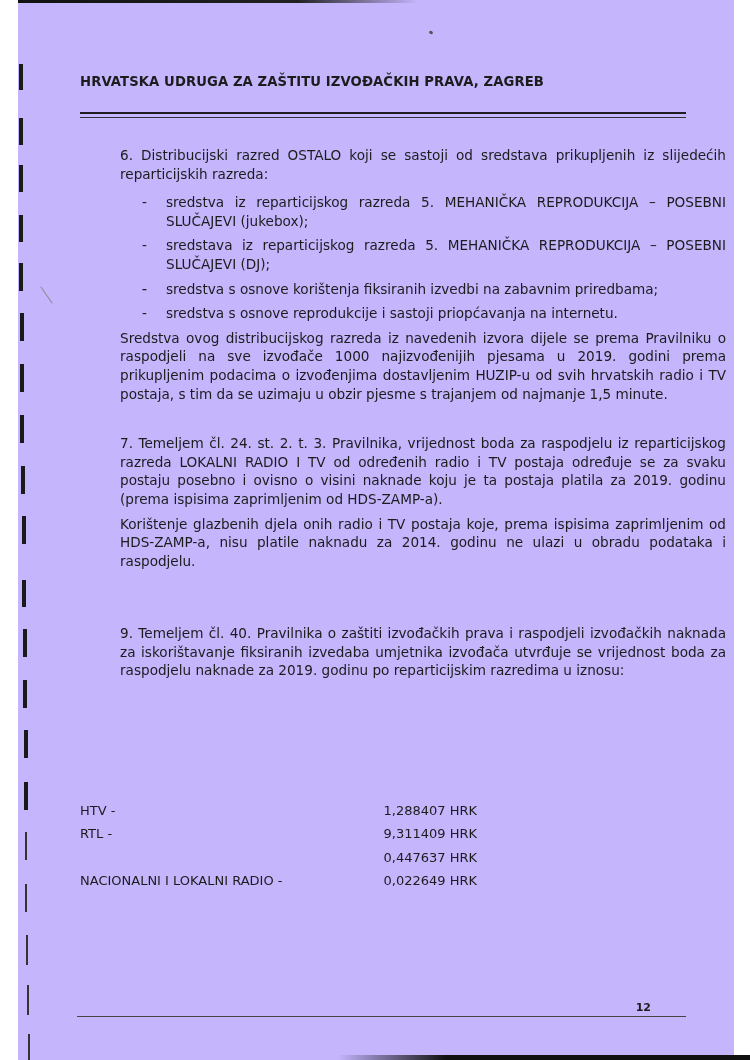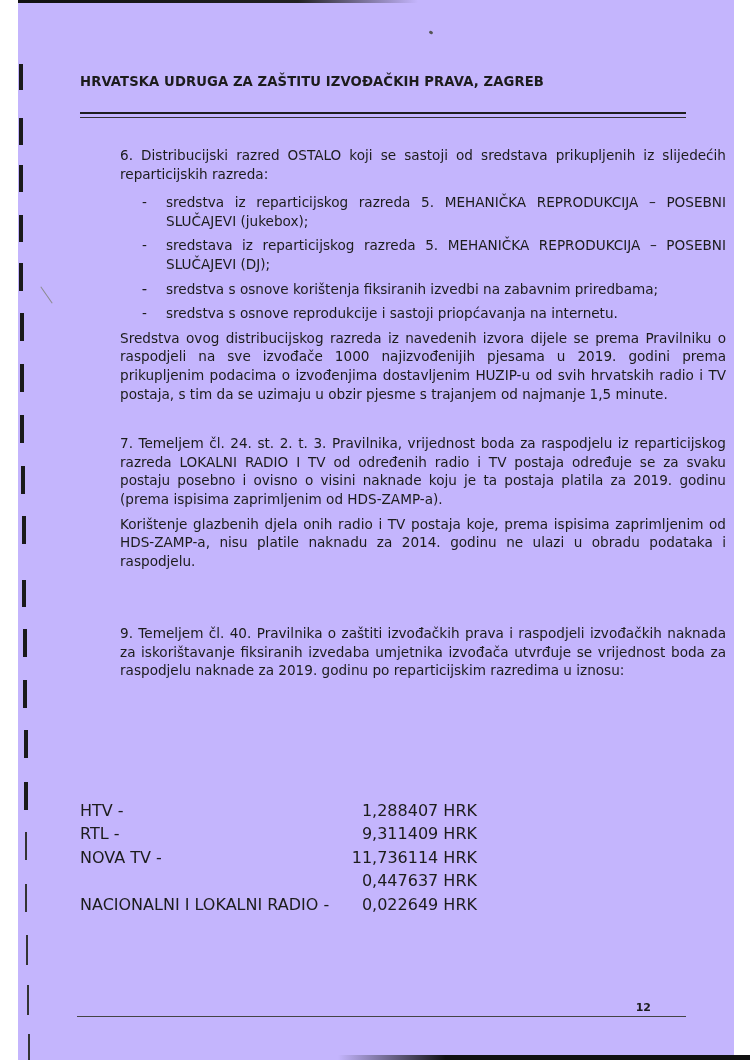--- a/index.html
+++ b/index.html
@@ -120,21 +120,21 @@
     .gap-sm { height: 6px; }
     .gap-lg { height: 31px; }
     .gap-md { height: 27px; }
 
     
     .rates {
       position: absolute;
       left: 62px;
       top: 799px;
       width: 420px;
-      font-size: 16px;
+      font-size: 13px;
     }
     .rate-row {
       position: relative;
       height: 23.4px;
       line-height: 23.4px;
     }
     .rate-name {
       position: absolute;
       left: 0;
       white-space: pre;
@@ -247,24 +247,20 @@
   <div class="rates">
     <div class="rate-row">
       <span class="rate-name">HTV -</span>
       <span class="rate-value">1,288407 HRK</span>
     </div>
     <div class="rate-row">
       <span class="rate-name">RTL -</span>
       <span class="rate-value">9,311409 HRK</span>
     </div>
     <div class="rate-row">
-      <span class="rate-name">NOVA TV -</span>
-      <span class="rate-value">11,736114 HRK</span>
-    </div>
-    <div class="rate-row">
       <span class="rate-value">0,447637 HRK</span>
     </div>
     <div class="rate-row">
       <span class="rate-name">NACIONALNI I LOKALNI RADIO -</span>
       <span class="rate-value">0,022649 HRK</span>
     </div>
   </div>
 
   <div class="page-number">12</div>
   <div class="footer-rule"></div>

